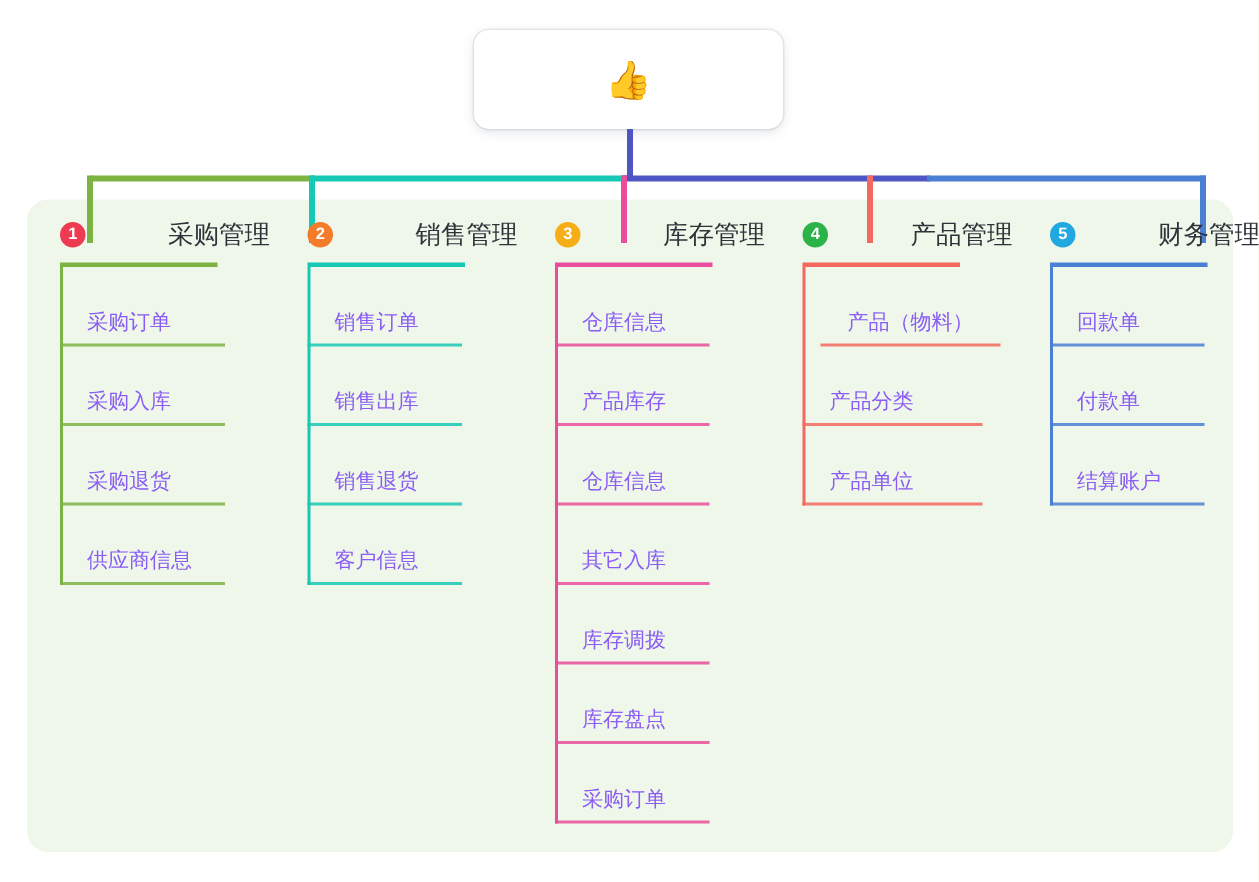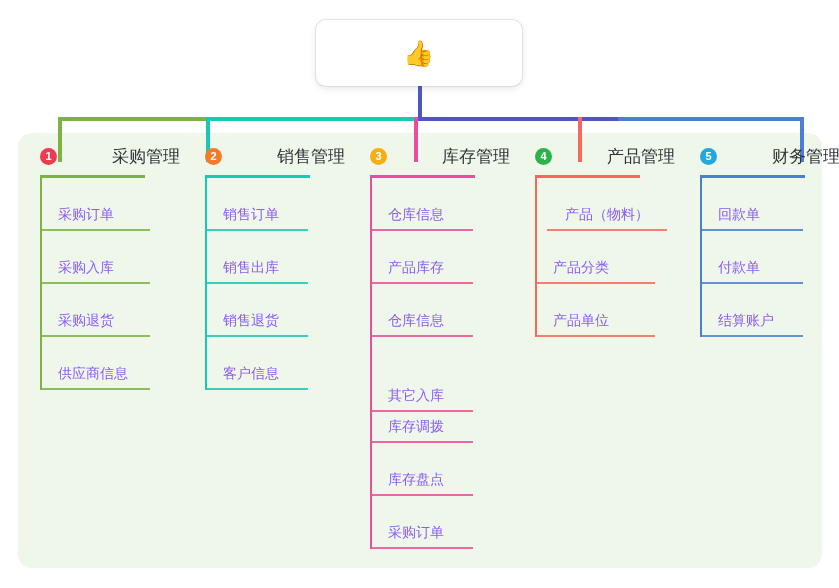--- a/index.html
+++ b/index.html
@@ -168,21 +168,21 @@
             <div class="leaf-rule" style="width: 103px; background: rgb(234, 77, 155); opacity: 0.85;"></div>
           </div>
           <div class="leaf" style="top: 53px; width: 103px;">
             <span class="leaf-text">产品库存</span>
             <div class="leaf-rule" style="width: 103px; background: rgb(234, 77, 155); opacity: 0.85;"></div>
           </div>
           <div class="leaf" style="top: 106px; width: 103px;">
             <span class="leaf-text">仓库信息</span>
             <div class="leaf-rule" style="width: 103px; background: rgb(234, 77, 155); opacity: 0.85;"></div>
           </div>
-          <div class="leaf" style="top: 159px; width: 103px; margin-top: 22px;">
+          <div class="leaf" style="top: 159px; width: 103px;">
             <span class="leaf-text">其它入库</span>
             <div class="leaf-rule" style="width: 103px; background: rgb(234, 77, 155); opacity: 0.85;"></div>
           </div>
           <div class="leaf" style="top: 212px; width: 103px;">
             <span class="leaf-text">库存调拨</span>
             <div class="leaf-rule" style="width: 103px; background: rgb(234, 77, 155); opacity: 0.85;"></div>
           </div>
           <div class="leaf" style="top: 265px; width: 103px;">
             <span class="leaf-text">库存盘点</span>
             <div class="leaf-rule" style="width: 103px; background: rgb(234, 77, 155); opacity: 0.85;"></div>

